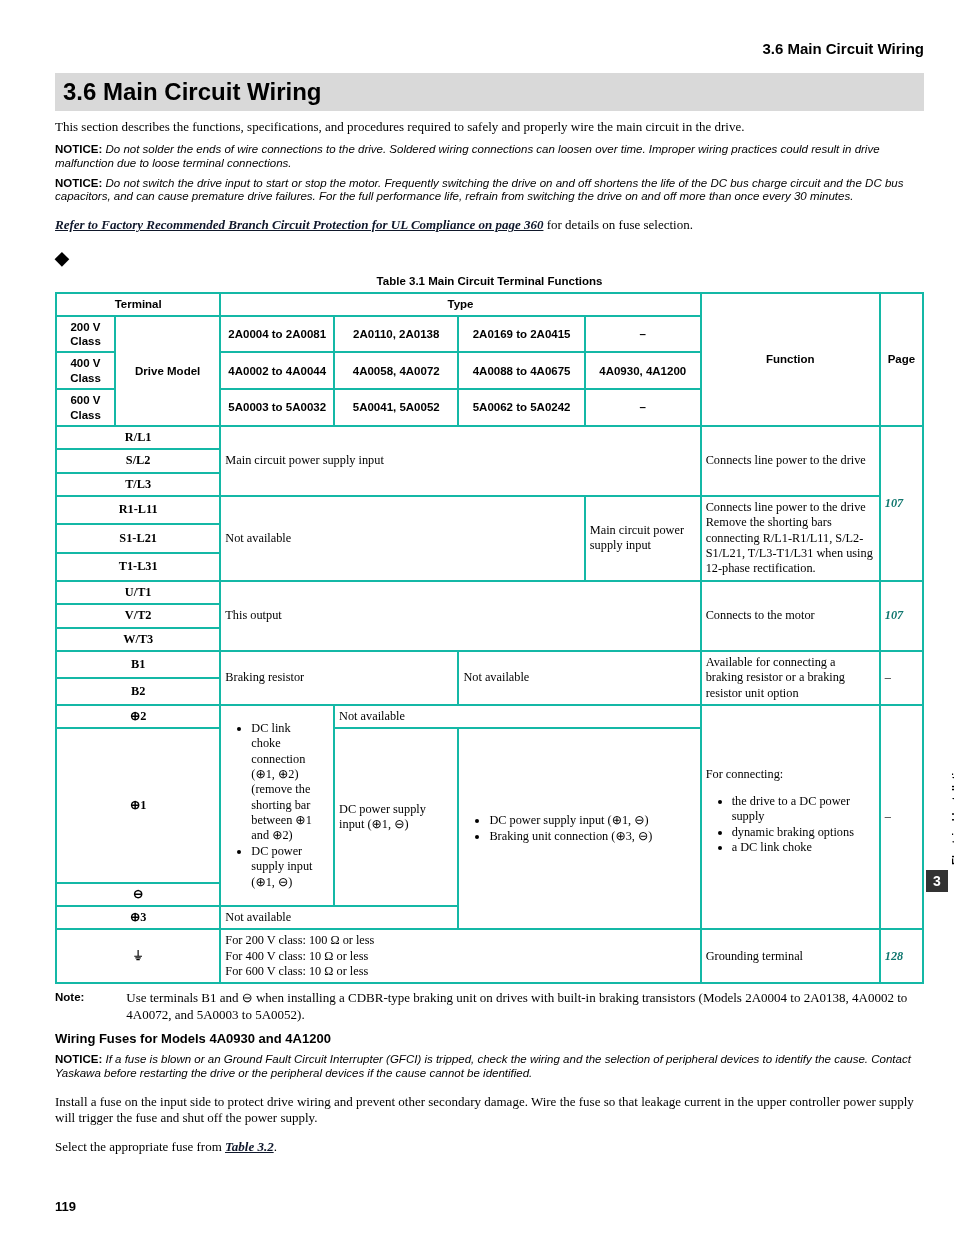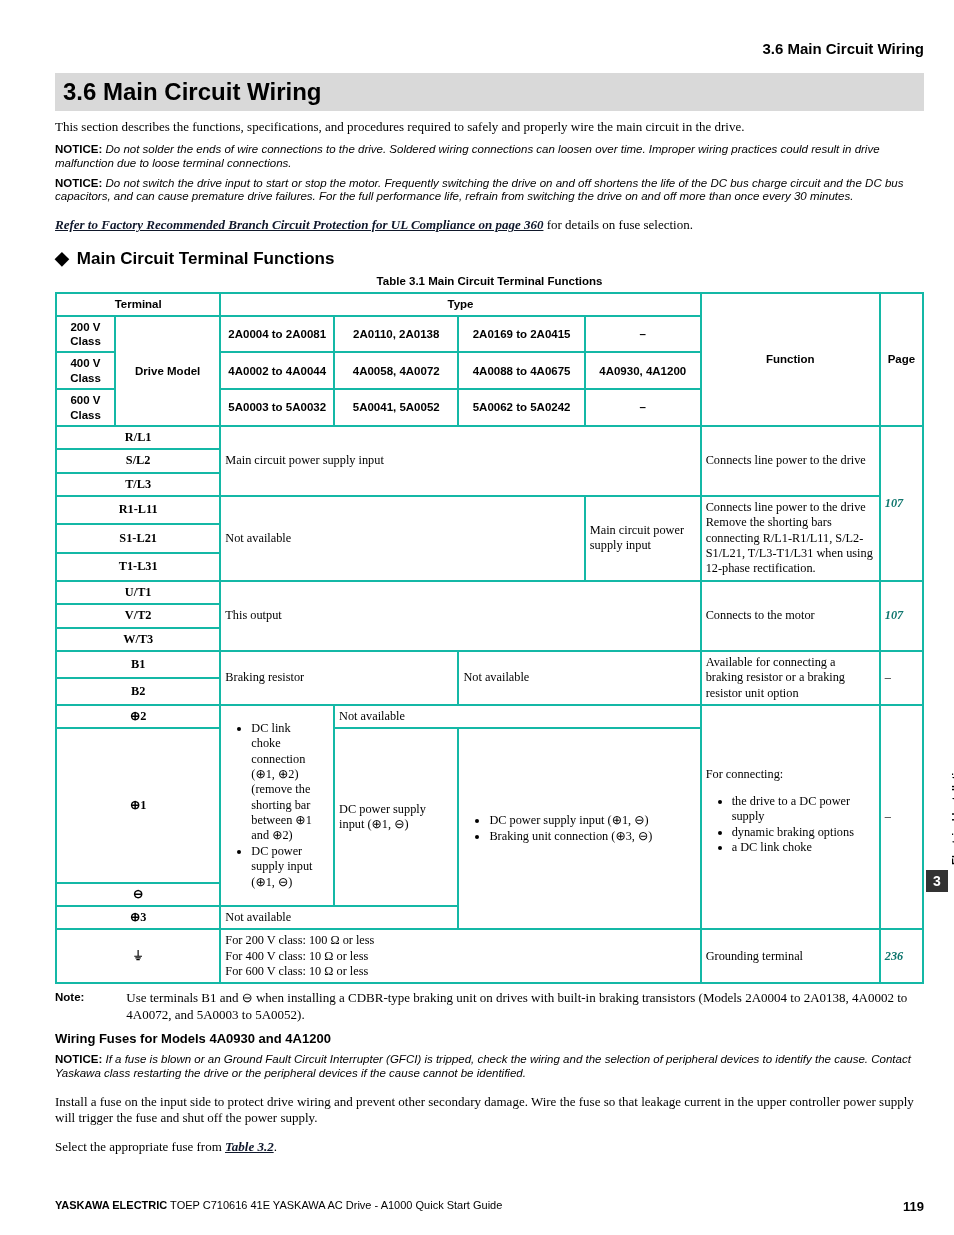--- a/index.html
+++ b/index.html
@@ -143,21 +143,20 @@
   <span class="notice-label">NOTICE:</span>
   <span>Do not switch the drive input to start or stop the motor. Frequently switching the drive on and off shortens the life of the DC bus charge circuit and the DC bus capacitors, and can cause premature drive failures. For the full performance life, refrain from switching the drive on and off more than once every 30 minutes.</span>
 </p>
 
 <p>
   <span class="xref">Refer to Factory Recommended Branch Circuit Protection for UL Compliance on page 360</span><span> for details on fuse selection.</span>
 </p>
 
 <div class="sub-heading">
   <span class="diamond">◆</span>
-  <span>Main Circuit Terminal Functions</span>
 </div>
 
 <div class="table-caption">Table 3.1  Main Circuit Terminal Functions</div>
 
 <table class="terminal">
 <colgroup>
   <col style="width:56px">
       <col style="width:100px">
   <col style="width:108px">
       <col style="width:118px">
@@ -284,41 +283,38 @@
   <td colspan="2" class="bold-t">⊕3</td>
   <td colspan="2" class="c">Not available</td>
 </tr>
 
 <tr>
   <td colspan="2" class="bold-t">⏚</td>
   <td colspan="4" class="c" style="white-space:pre-line">For 200 V class: 100 Ω or less
 For 400 V class: 10 Ω or less
 For 600 V class: 10 Ω or less</td>
   <td>Grounding terminal</td>
-  <td class="c"><span class="xref-num">236</span></td>
+  <td class="c"><span class="xref-num">128</span></td>
 </tr>
 </tbody>
   </table>
 
 <div class="note-row">
   <span class="note-label">Note:</span>
   <span class="note-text">Use terminals B1 and ⊖ when installing a CDBR-type braking unit on drives with built-in braking transistors (Models 2A0004 to 2A0138, 4A0002 to 4A0072, and 5A0003 to 5A0052).</span>
 </div>
 
 <div class="wiring-sub">Wiring Fuses for Models 4A0930 and 4A1200</div>
 <p class="notice">
   <span class="notice-label">NOTICE:</span>
-  <span>If a fuse is blown or an Ground Fault Circuit Interrupter (GFCI) is tripped, check the wiring and the selection of peripheral devices to identify the cause. Contact Yaskawa class restarting the drive or the peripheral devices if the cause cannot be identified.</span>
+  <span>If a fuse is blown or an Ground Fault Circuit Interrupter (GFCI) is tripped, check the wiring and the selection of peripheral devices to identify the cause. Contact Yaskawa before restarting the drive or the peripheral devices if the cause cannot be identified.</span>
 </p>
 <p>Install a fuse on the input side to protect drive wiring and prevent other secondary damage. Wire the fuse so that leakage current in the upper controller power supply will trigger the fuse and shut off the power supply.</p>
 <p>
   <span>Select the appropriate fuse from </span><span class="xref">Table 3.2</span><span>.</span>
 </p>
 
 <div class="side-tab">Electrical Installation</div>
 <div class="side-badge">3</div>
 
 <div class="footer">
-  <div>
-    <b>YASKAWA ELECTRIC</b><span> TOEP C710616 41E YASKAWA AC Drive - A1000 Quick Start Guide</span>
-  </div>
   <div class="pg">119</div>
 </div>
 
 </body></html>

